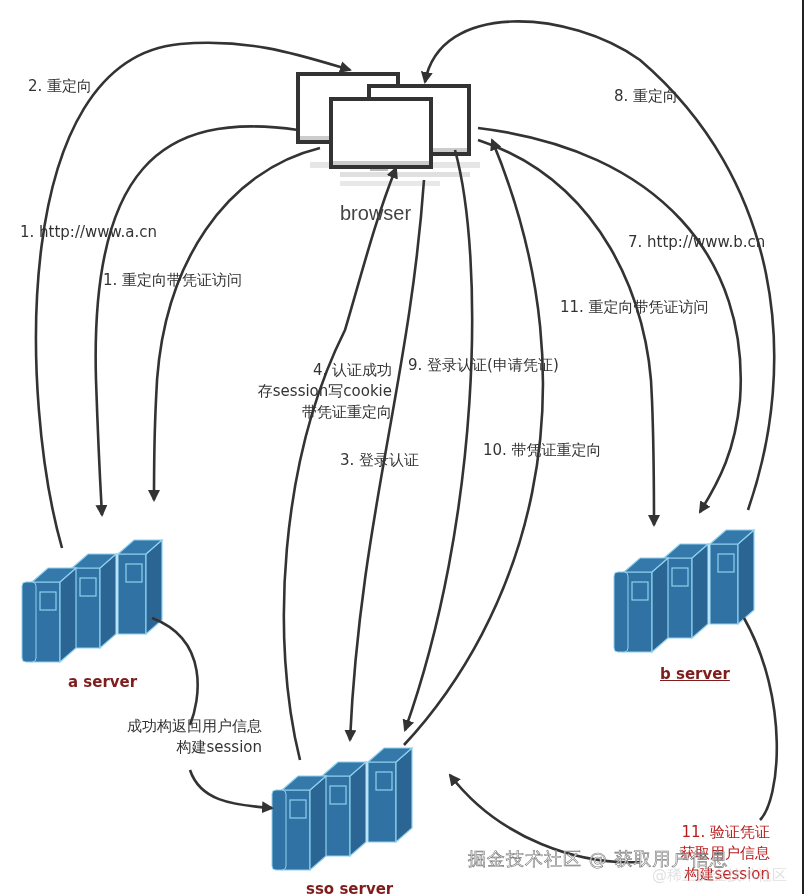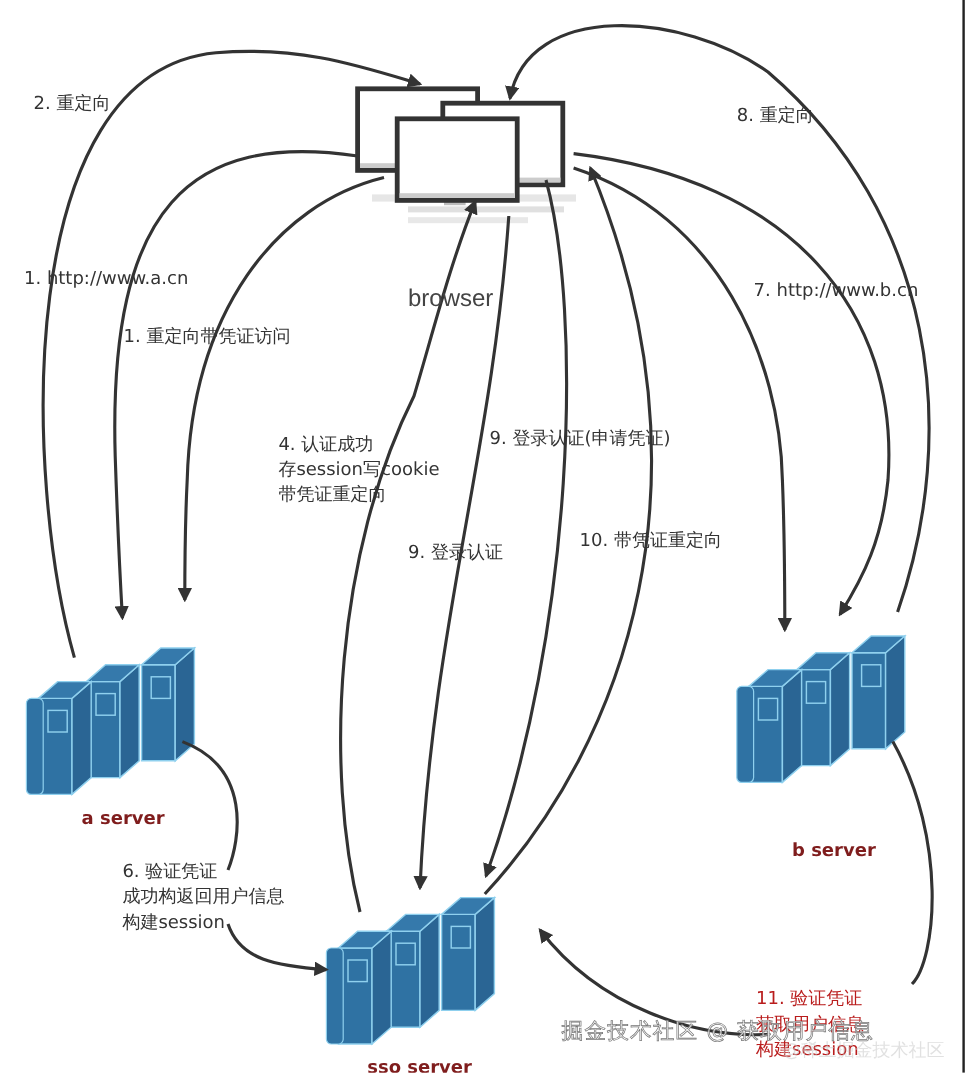--- a/index.html
+++ b/index.html
@@ -1,23 +1,23 @@
 <!DOCTYPE html>
 <html><head>
 <meta charset="utf-8">
 <style>
   html, body { margin: 0; padding: 0; background: #ffffff; }
   body { width: 806px; height: 894px; position: relative; overflow: hidden;
          font-family: "DejaVu Sans", "Liberation Sans", sans-serif; }
   #stage { position: absolute; left: 0; top: 0; width: 806px; height: 894px; }
   .edge-line { position: absolute; right: 2px; top: 0; width: 2px; height: 894px; background: #222; }
   .lbl { position: absolute; color: #333; font-size: 15px; line-height: 21px; white-space: nowrap; }
-  .lbl.center { text-align: left; }
+  .lbl.center { text-align: right; }
   .node-lbl { position: absolute; color: #7f1d1d; font-size: 15px; font-weight: bold; white-space: nowrap; }
-  .browser-lbl { position: absolute; color: #444; font-size: 20px; white-space: nowrap; font-family: "Liberation Sans", sans-serif; margin-top: 36px; }
+  .browser-lbl { position: absolute; color: #444; font-size: 20px; white-space: nowrap; font-family: "Liberation Sans", sans-serif; }
   .watermark { position: absolute; color: rgba(255,255,255,0.85); font-size: 18px; white-space: nowrap;
                -webkit-text-stroke: 0.6px #777; left: 468px; top: 847px; letter-spacing: 1px; }
   .wm2 { position: absolute; color: rgba(200,200,200,0.55); font-size: 15px; white-space: nowrap; left: 652px; top: 866px; }
 </style>
 </head>
 <body>
 
 <div id="stage">
   <svg id="canvas" width="806" height="894" viewBox="0 0 806 894" xmlns="http://www.w3.org/2000/svg">
     <defs>
@@ -87,39 +87,39 @@
 
       <path d="M152,618 C210,640 200,700 190,725 M190,770 C200,800 230,805 272,808" marker-end="url(#arrowhead)"></path>
 
       <path d="M744,618 C790,700 780,800 760,820 M640,862 C580,865 500,840 450,775" marker-end="url(#arrowhead)"></path>
     </g>
   </svg>
 
   
   <div class="browser-lbl" style="left:340px; top:202px;">browser</div>
   <div class="node-lbl" style="left:68px; top:673px;">a server</div>
-  <div class="node-lbl" style="left:660px; top:699px;">b server</div>
+  <div class="node-lbl" style="left:660px; top:665px;text-decoration:underline;">b server</div>
   <div class="node-lbl" style="left:306px; top:880px;">sso server</div>
 
   
   <div class="lbl" style="left:28px; top:76px;">2. 重定向</div>
   <div class="lbl" style="left:20px; top:222px;">1. http://www.a.cn</div>
   <div class="lbl" style="left:103px; top:270px;">1. 重定向带凭证访问</div>
   <div class="lbl center" style="left:232px; top:360px; width:160px;">
     <div>4. 认证成功</div>
     <div>存session写cookie</div>
     <div>带凭证重定向</div>
   </div>
   <div class="lbl" style="left:384px; top:355px;margin-left:24px;">9. 登录认证(申请凭证)</div>
-  <div class="lbl" style="left:340px; top:450px;">9. 登录认证</div>
+  <div class="lbl" style="left:340px; top:450px;">3. 登录认证</div>
   <div class="lbl" style="left:483px; top:440px;">10. 带凭证重定向</div>
+  <div class="lbl" style="left:560px; top:297px;">11. 重定向带凭证访问</div>
   <div class="lbl" style="left:628px; top:232px;">7. http://www.b.cn</div>
   <div class="lbl" style="left:614px; top:86px;">8. 重定向</div>
   <div class="lbl center" style="left:102px; top:716px; width:160px;">
-    <div>6. 验证凭证</div>
     <div>成功构返回用户信息</div>
     <div>构建session</div>
   </div>
   <div class="lbl center" style="left:630px; top:822px; width:140px; color:#b91c1c;">
     <div>11. 验证凭证</div>
     <div>获取用户信息</div>
     <div>构建session</div>
   </div>
 
   

